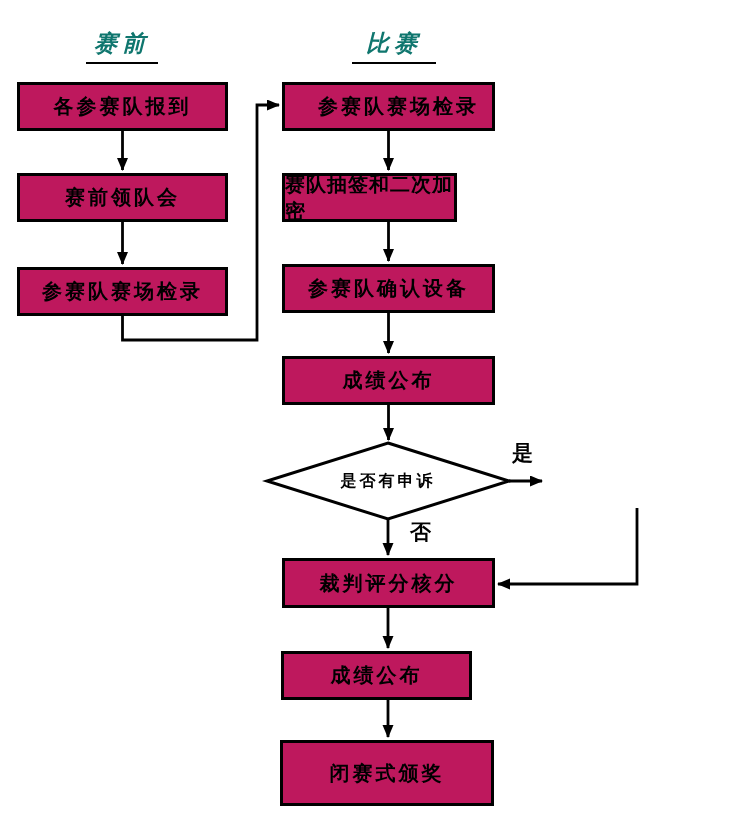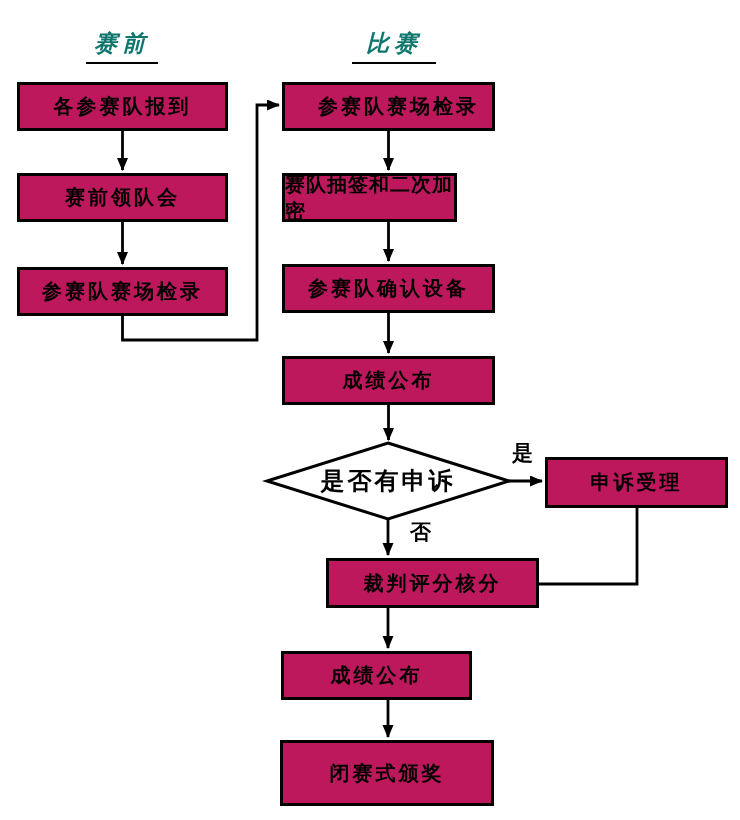--- a/index.html
+++ b/index.html
@@ -39,21 +39,21 @@
     font-size: 20px;
     font-weight: bold;
     color: #000;
     letter-spacing: 3px;
   }
   .diamond-label {
     position: absolute;
     display: flex;
     align-items: center;
     justify-content: center;
-    font-size: 24px;
+    font-size: 16px;
     font-weight: bold;
     color: #000;
     letter-spacing: 3px;
   }
   .edge-label {
     position: absolute;
     font-size: 21px;
     font-weight: bold;
     color: #000;
   }
@@ -96,19 +96,18 @@
   <div class="node" style="left:282px; top:82px; width:213px; height:49px;padding-left:20px;">参赛队赛场检录</div>
   <div class="node" style="left:282px; top:173px; width:175px; height:49px; letter-spacing:1px;">赛队抽签和二次加密</div>
   <div class="node" style="left:282px; top:264px; width:213px; height:49px;">参赛队确认设备</div>
   <div class="node" style="left:282px; top:356px; width:213px; height:49px;">成绩公布</div>
 
   <div class="diamond-label" style="left:288px; top:466px; width:200px; height:30px;">是否有申诉</div>
 
   <div class="edge-label" style="left:512px; top:439px;">是</div>
   <div class="edge-label" style="left:410px; top:518px;">否</div>
 
-  <div class="node" style="left:545px; top:457px; width:183px; height:51px;">申诉受理</div>
 
-  <div class="node" style="left:282px; top:558px; width:213px; height:50px;margin-left:44px;">裁判评分核分</div>
+  <div class="node" style="left:282px; top:558px; width:213px; height:50px;">裁判评分核分</div>
   <div class="node" style="left:281px; top:651px; width:191px; height:49px;">成绩公布</div>
   <div class="node" style="left:280px; top:740px; width:214px; height:66px;">闭赛式颁奖</div>
 
 </div>
 
 </body></html>

